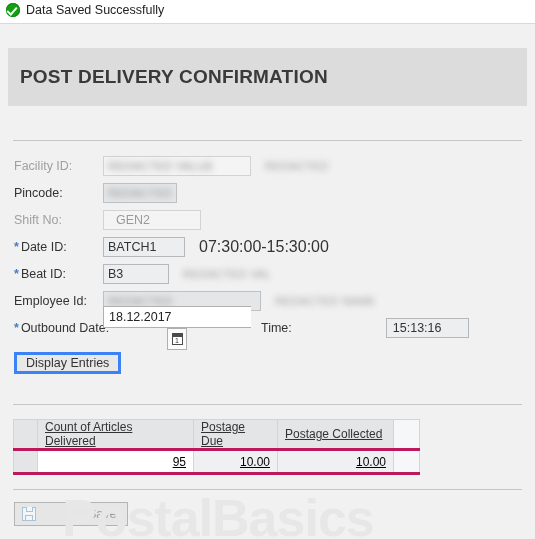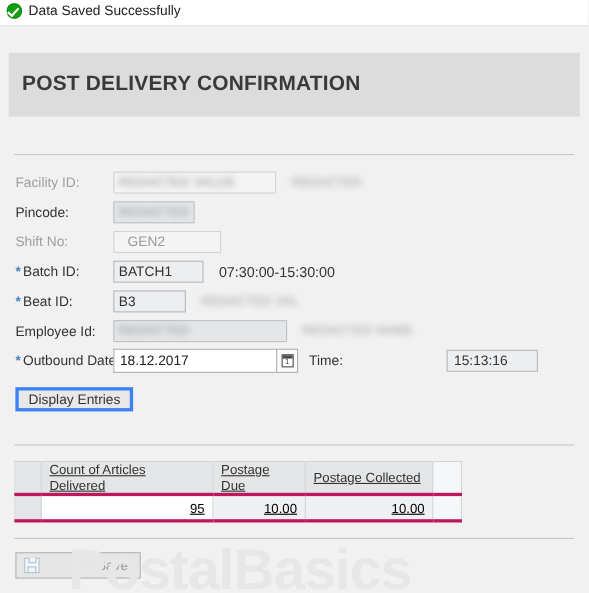--- a/index.html
+++ b/index.html
@@ -143,27 +143,27 @@
   .side-blur {
     margin-left: 14px;
     filter: blur(3px);
     color: #9a9a9a;
     font-size: 11px;
     letter-spacing: 0.4px;
     white-space: nowrap;
   }
   .side-text {
     margin-left: 14px;
-    font-size: 13px;
+    font-size: 16px;
     color: #333333;
     white-space: nowrap;
   }
 
   
-  .datewrap { display: flex; align-items: center; }
+  .datewrap { display: flex; align-items: center; flex-direction: column; }
   .date-input {
     width: 148px;
     height: 22px;
     border: 1px solid #b0b0b0;
     border-right: none;
     background: #ffffff;
     box-sizing: border-box;
     display: flex;
     align-items: center;
     padding-left: 5px;
@@ -369,21 +369,21 @@
           <span class="blur">REDACTED</span>
         </div>
       </div>
       <div class="frow">
         <div class="flabel dim"><span>Shift No:</span></div>
         <div class="fin readonly" style="width: 98px; padding-left: 12px;">
           <span>GEN2</span>
         </div>
       </div>
       <div class="frow">
-        <div class="flabel"><span class="req">*</span><span>Batch ID:</span></div>
+        <div class="flabel"><span class="req">*</span><span>Date ID:</span></div>
         <div class="fin editable" style="width: 82px;">
           <span>BATCH1</span>
         </div>
         <span class="side-text">07:30:00-15:30:00</span>
       </div>
       <div class="frow">
         <div class="flabel"><span class="req">*</span><span>Beat ID:</span></div>
         <div class="fin editable" style="width: 66px;">
           <span>B3</span>
         </div>

